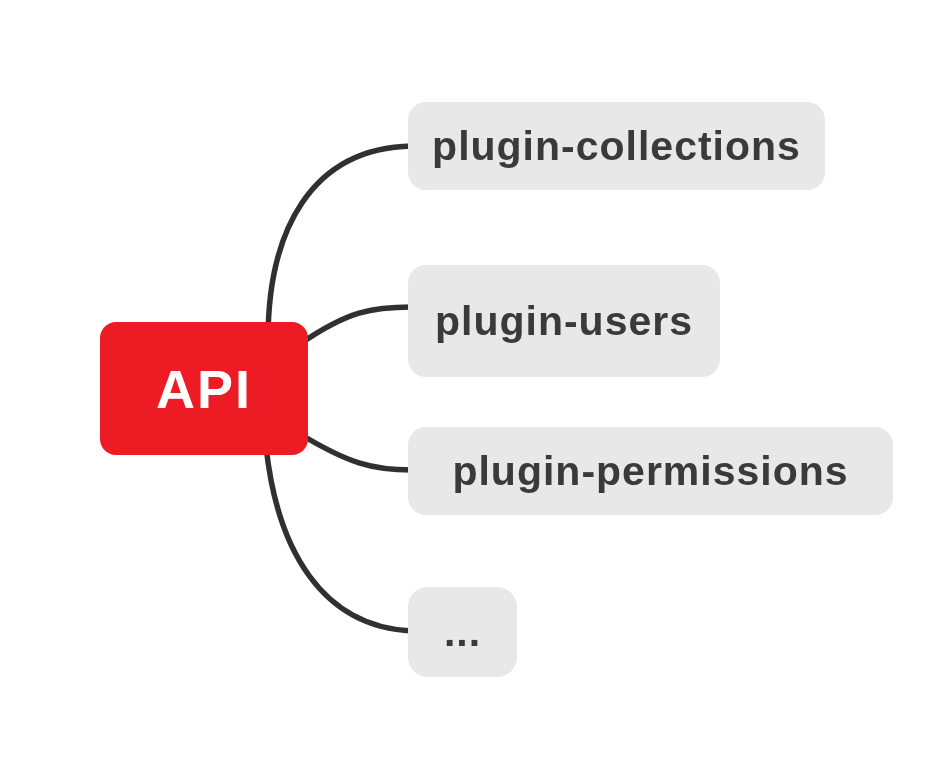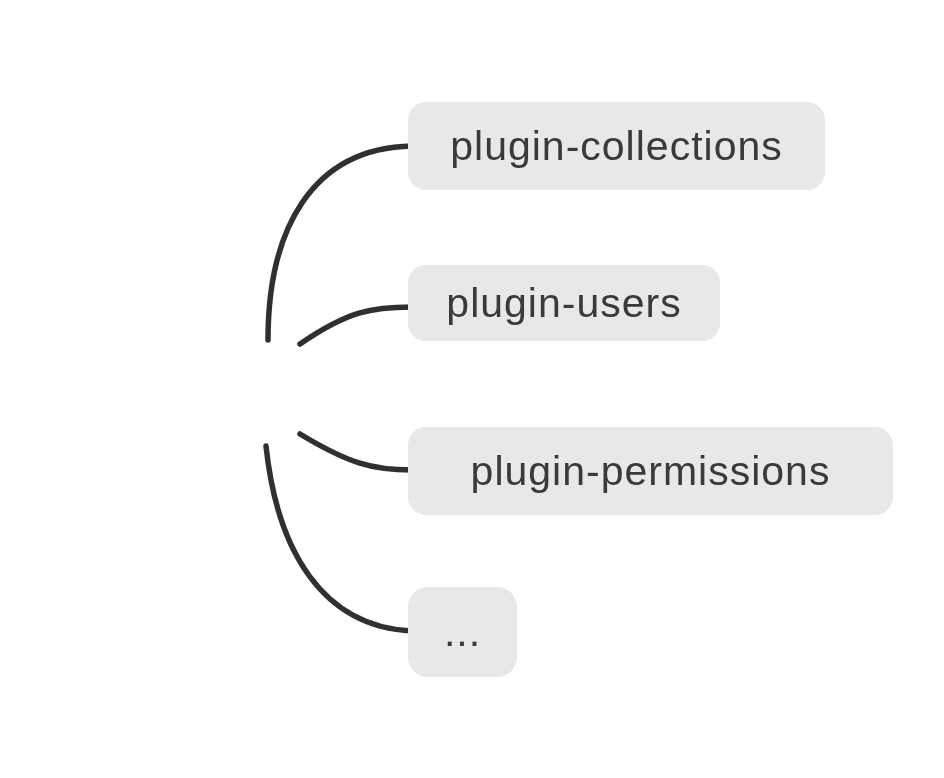--- a/index.html
+++ b/index.html
@@ -50,41 +50,44 @@
     font-size: 54px;
     font-weight: 800;
     letter-spacing: 2px;
     cursor: pointer;
   }
   .node-child {
     background: var(--node-bg);
     border-radius: 18px;
     color: var(--node-text);
     font-size: 41px;
-    font-weight: 400;
+    font-weight: 700;
     letter-spacing: 1px;
     cursor: pointer;
   }
   .node-c0 { left: 408px; top: 102px; width: 417px; height: 88px; }
-  .node-c1 { left: 408px; top: 265px; width: 312px; height: 76px; }
+  .node-c1 { left: 408px; top: 265px; width: 312px; height: 112px; }
   .node-c2 { left: 408px; top: 427px; width: 485px; height: 88px; }
   .node-c3 { left: 408px; top: 587px; width: 109px; height: 90px; border-radius: 20px; }
 </style>
 </head>
 <body>
 
 <div class="canvas">
 
   <svg class="edges" viewBox="0 0 944 778" xmlns="http://www.w3.org/2000/svg" aria-hidden="true">
     <path d="M 268 340 C 268 232 310 148 412 146"></path>
     <path d="M 300 344 C 348 311 372 307 412 307"></path>
     <path d="M 300 434 C 348 463 372 470 412 470"></path>
     <path d="M 266 446 C 277 550 322 627 412 631"></path>
   </svg>
 
+  <div class="node node-root">
+    <span>API</span>
+  </div>
 
   <div class="node node-child node-c0">
     <span>plugin-collections</span>
   </div>
 
   <div class="node node-child node-c1">
     <span>plugin-users</span>
   </div>
 
   <div class="node node-child node-c2">

